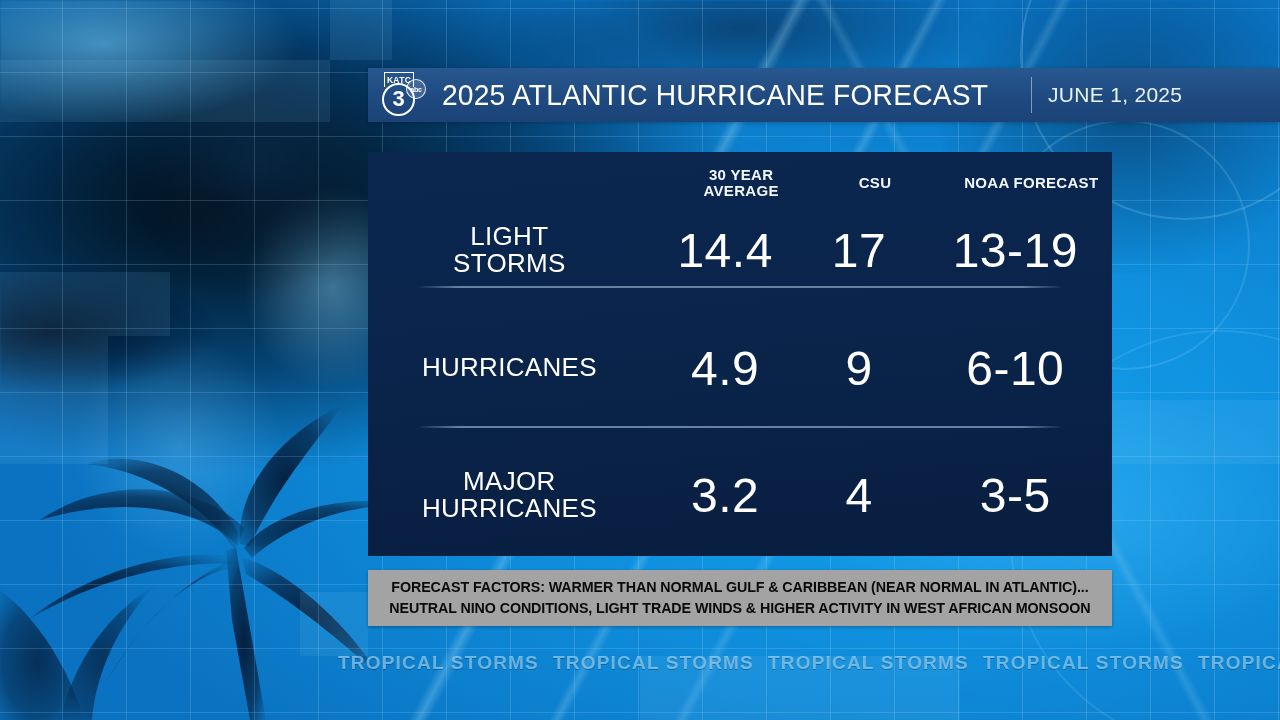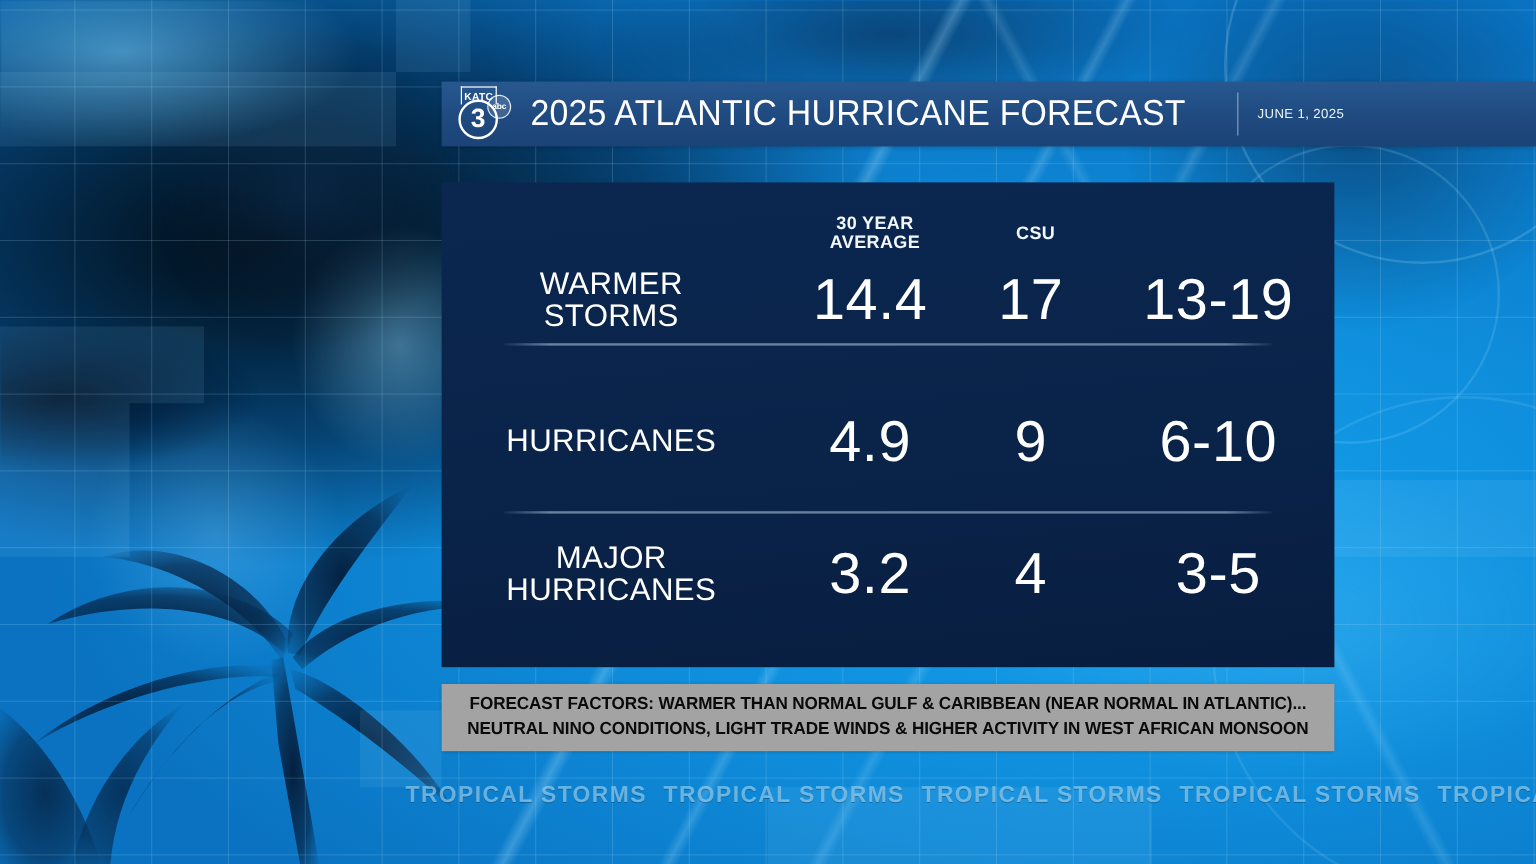--- a/index.html
+++ b/index.html
@@ -132,35 +132,34 @@
     font-size:30px; font-weight:normal; color:#fff;
     letter-spacing:0.2px;
     transform:scaleX(0.94); transform-origin:left center;
     white-space:nowrap;
   }
   #header .vdiv {
     width:1px; height:36px; background:rgba(255,255,255,0.45);
     margin-left:8px; margin-right:16px; flex:0 0 auto;
   }
   #header .date {
-    font-size:11px; color:#e9f3fb; letter-spacing:0.3px; white-space:nowrap;
+    font-size:21px; color:#e9f3fb; letter-spacing:0.3px; white-space:nowrap;
   }
 
   
   #panel {
     position:absolute; left:368px; top:152px; width:744px; height:404px;
     background:linear-gradient(175deg,#0b2750 0%, #0a2349 55%, #081e40 100%);
   }
 
   .tbl { width:100%; height:100%; position:relative; }
 
   .thead {
-    position:absolute; left:4px; top:10px; width:100%; height:42px;
+    position:absolute; left:16px; top:10px; width:100%; height:42px;
     display:flex;
-    margin-top:12px;
   }
   .c0 { width:38%; }
   .c1 { width:20%; }
   .c2 { width:16%; }
   .c3 { width:26%; }
 
   .thead .cell {
     display:flex; align-items:center; justify-content:center;
     text-align:center;
     font-size:15px; font-weight:bold; color:#f2f7fc;
@@ -170,21 +169,21 @@
   .trow { position:absolute; left:0; width:100%; height:92px; display:flex; }
   .trow .cell { display:flex; align-items:center; justify-content:center; text-align:center; }
   .trow .label {
     font-size:26px; color:#fff; line-height:1.05; letter-spacing:0.3px;
   }
   .trow .val {
     font-size:48px; color:#fff; letter-spacing:0.5px;
   }
   .trow.r1 { top:52px; }
   .trow.r2 { top:170px; }
-  .trow.r3 { top:280px; }
+  .trow.r3 { top:297px; }
 
   .hr {
     position:absolute; left:52px; width:640px; height:2px;
     background:linear-gradient(to right, rgba(180,205,230,0.05), rgba(180,205,230,0.55) 6%, rgba(180,205,230,0.55) 94%, rgba(180,205,230,0.05));
   }
   .hr.h1 { top:134px; }
   .hr.h2 { top:274px; }
 
   
   #footer {
@@ -279,26 +278,27 @@
 
     <div class="thead">
       <div class="cell c0"></div>
       <div class="cell c1">
         <div>
           <div>30 YEAR</div>
           <div>AVERAGE</div>
         </div>
       </div>
       <div class="cell c2">CSU</div>
+      <div class="cell c3">NOAA FORECAST</div>
     </div>
 
     <div class="trow r1">
       <div class="cell c0">
         <div class="label">
-          <div>WARMER</div>
+          <div>LIGHT</div>
           <div>STORMS</div>
         </div>
       </div>
       <div class="cell c1 val">14.4</div>
       <div class="cell c2 val">17</div>
       <div class="cell c3 val">13-19</div>
     </div>
 
     <div class="hr h1"></div>
 

